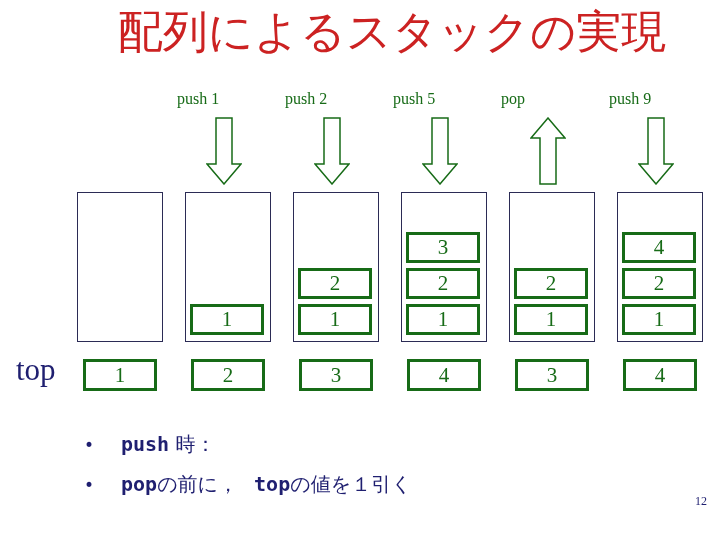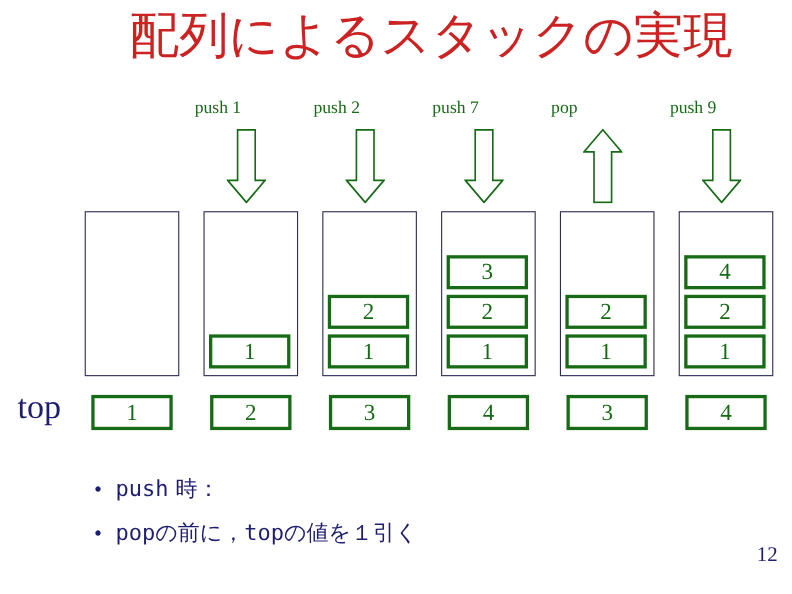--- a/index.html
+++ b/index.html
@@ -40,23 +40,23 @@
     border:3px solid var(--green);background:#fff;text-align:center;
     font-size:21px;line-height:26px;color:var(--green);
   }
   .top-label{
     position:absolute;left:16px;top:352px;font-size:31px;color:var(--navy);
   }
   .notes{position:absolute;left:84px;top:431px;color:var(--navy);}
   .note-line{display:flex;align-items:baseline;height:40px;font-size:20px;}
   .note-marker{width:21px;font-family:"DejaVu Sans",sans-serif;font-size:17px;}
   .note-kw-zone{width:155px;white-space:pre;}
-  .mono{font-family:"DejaVu Sans Mono","Liberation Mono",monospace;font-weight:normal;}
+  .mono{font-family:"DejaVu Sans Mono","Liberation Mono",monospace;font-weight:bold;margin-left:16px;}
   .jp{font-family:"DejaVu Sans",sans-serif;}
-  .pagenum{position:absolute;right:13px;top:494px;font-size:19px;color:var(--navy);}
+  .pagenum{position:absolute;right:13px;top:494px;font-size:12px;color:var(--navy);}
 </style>
 </head>
 <body>
 
 <div>
 
   <div class="title">配列によるスタックの実現</div>
 
   <div class="diagram">
 
@@ -84,21 +84,21 @@
             <polygon points="10,1 26,1 26,47 35,47 18,67 1,47 10,47" fill="#ffffff" stroke="#176b17" stroke-width="1.5"></polygon>
           </svg></div>
       <div class="bin">
           <div class="cell" style="top: 75px;">2</div>
           <div class="cell" style="top: 111px;">1</div>
         </div>
       <div class="topbox">3</div>
     </div>
 
     <div class="col c3">
-      <div class="col-label">push 7</div>
+      <div class="col-label">push 5</div>
       <div class="col-arrow"><svg width="36" height="68" viewBox="0 0 36 68">
             <polygon points="10,1 26,1 26,47 35,47 18,67 1,47 10,47" fill="#ffffff" stroke="#176b17" stroke-width="1.5"></polygon>
           </svg></div>
       <div class="bin">
           <div class="cell" style="top: 39px;">3</div>
           <div class="cell" style="top: 75px;">2</div>
           <div class="cell" style="top: 111px;">1</div>
         </div>
       <div class="topbox">4</div>
     </div>

